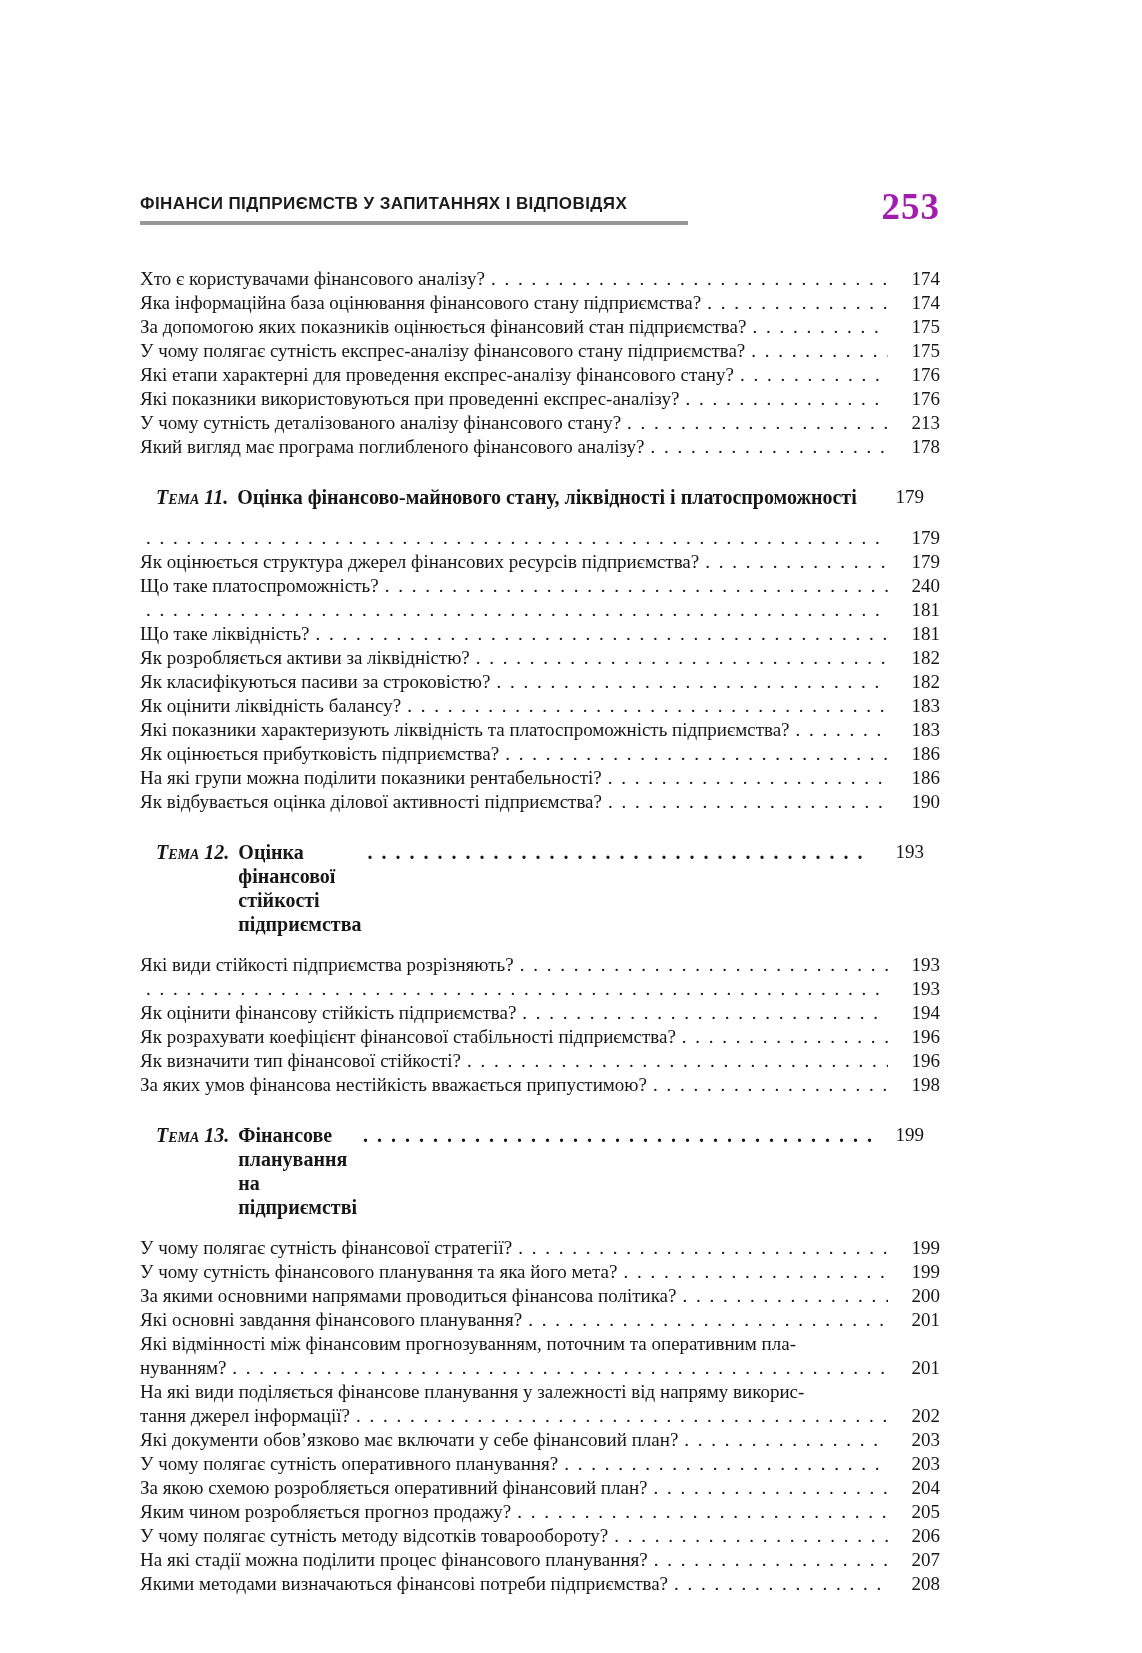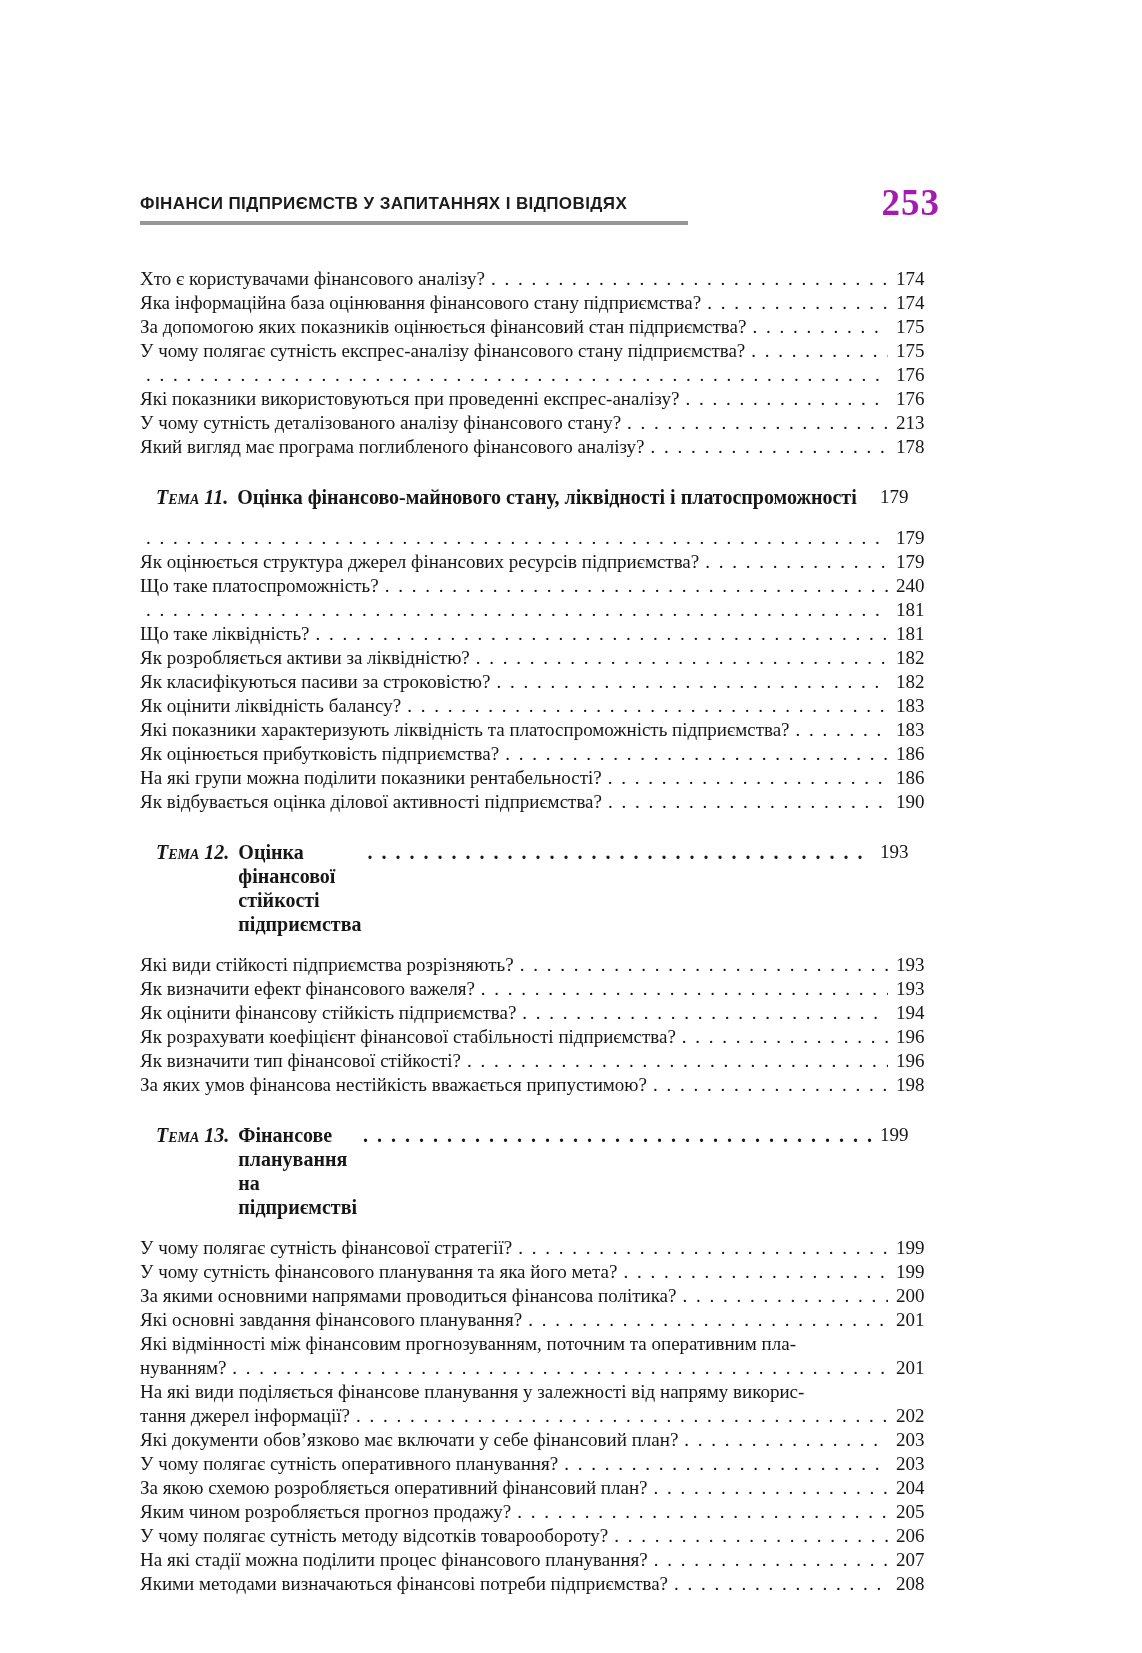--- a/index.html
+++ b/index.html
@@ -8,21 +8,21 @@
     height: 1653px;
     background: #ffffff;
     box-sizing: border-box;
     padding: 186px 202px 40px 140px;
     position: relative;
     font-family: "Liberation Serif", serif;
     color: #161616;
     overflow: hidden;
   }
   
-  .header { display: flex; justify-content: space-between; align-items: flex-start; gap: 19px; }
+  .header { display: flex; justify-content: space-between; align-items: flex-end; gap: 19px; }
   .header-left { width: 548px; padding-top: 8px; }
   .header-title {
     font-family: "Liberation Sans", sans-serif;
     font-weight: bold;
     font-size: 17px;
     letter-spacing: 0.4px;
     line-height: 1.2;
     color: #1c1c1c;
     white-space: nowrap;
   }
@@ -45,21 +45,21 @@
     min-width: 0;
     overflow: hidden;
     white-space: nowrap;
     text-align: right;
     margin: 0 8px 0 6px;
   }
   .dots::after {
     letter-spacing: 2px;
     content: ". . . . . . . . . . . . . . . . . . . . . . . . . . . . . . . . . . . . . . . . . . . . . . . . . . . . . . . . . . . . . . . . . . . . . . . . . . . . . . . . . . . . . . . . . . . . . . . . . . . . . . . . . . . . . . . . . . . .";
   }
-  .page-num { flex: 0 0 auto; min-width: 44px; }
+  .page-num { flex: 0 0 auto; min-width: 44px; text-align: right; }
   
   .toc-heading { display: flex; font-weight: bold; font-size: 20px; margin: 26px 16px 17px; }
   .toc-heading .h-label { font-style: italic; font-variant: small-caps; margin-right: 9px; flex: 0 0 auto; white-space: pre; }
   .toc-heading .h-title { flex: 0 1 auto; }
   .toc-heading .page-num { font-weight: normal; font-size: 19px; }
   .toc-heading.no-dots .dots::after { content: ""; }
 </style>
 </head>
 <body>
 
@@ -88,20 +88,21 @@
           <span class="t">За допомогою яких показників оцінюється фінансовий стан підприємства?</span>
           <span class="dots"></span>
           <span class="page-num">175</span>
         </div>
         <div class="toc-line">
           <span class="t">У чому полягає сутність експрес-аналізу фінансового стану підприємства?</span>
           <span class="dots"></span>
           <span class="page-num">175</span>
         </div>
         <div class="toc-line">
+          <span class="t">Які етапи характерні для проведення експрес-аналізу фінансового стану?</span>
           <span class="dots"></span>
           <span class="page-num">176</span>
         </div>
         <div class="toc-line">
           <span class="t">Які показники використовуються при проведенні експрес-аналізу?</span>
           <span class="dots"></span>
           <span class="page-num">176</span>
         </div>
         <div class="toc-line">
           <span class="t">У чому сутність деталізованого аналізу фінансового стану?</span>
@@ -186,21 +187,20 @@
           <span class="h-title">Оцінка фінансової стійкості підприємства</span>
           <span class="dots"></span>
           <span class="page-num">193</span>
         </div>
         <div class="toc-line">
           <span class="t">Які види стійкості підприємства розрізняють?</span>
           <span class="dots"></span>
           <span class="page-num">193</span>
         </div>
         <div class="toc-line">
-          <span class="t">Як визначити ефект фінансового важеля?</span>
           <span class="dots"></span>
           <span class="page-num">193</span>
         </div>
         <div class="toc-line">
           <span class="t">Як оцінити фінансову стійкість підприємства?</span>
           <span class="dots"></span>
           <span class="page-num">194</span>
         </div>
         <div class="toc-line">
           <span class="t">Як розрахувати коефіцієнт фінансової стабільності підприємства?</span>

